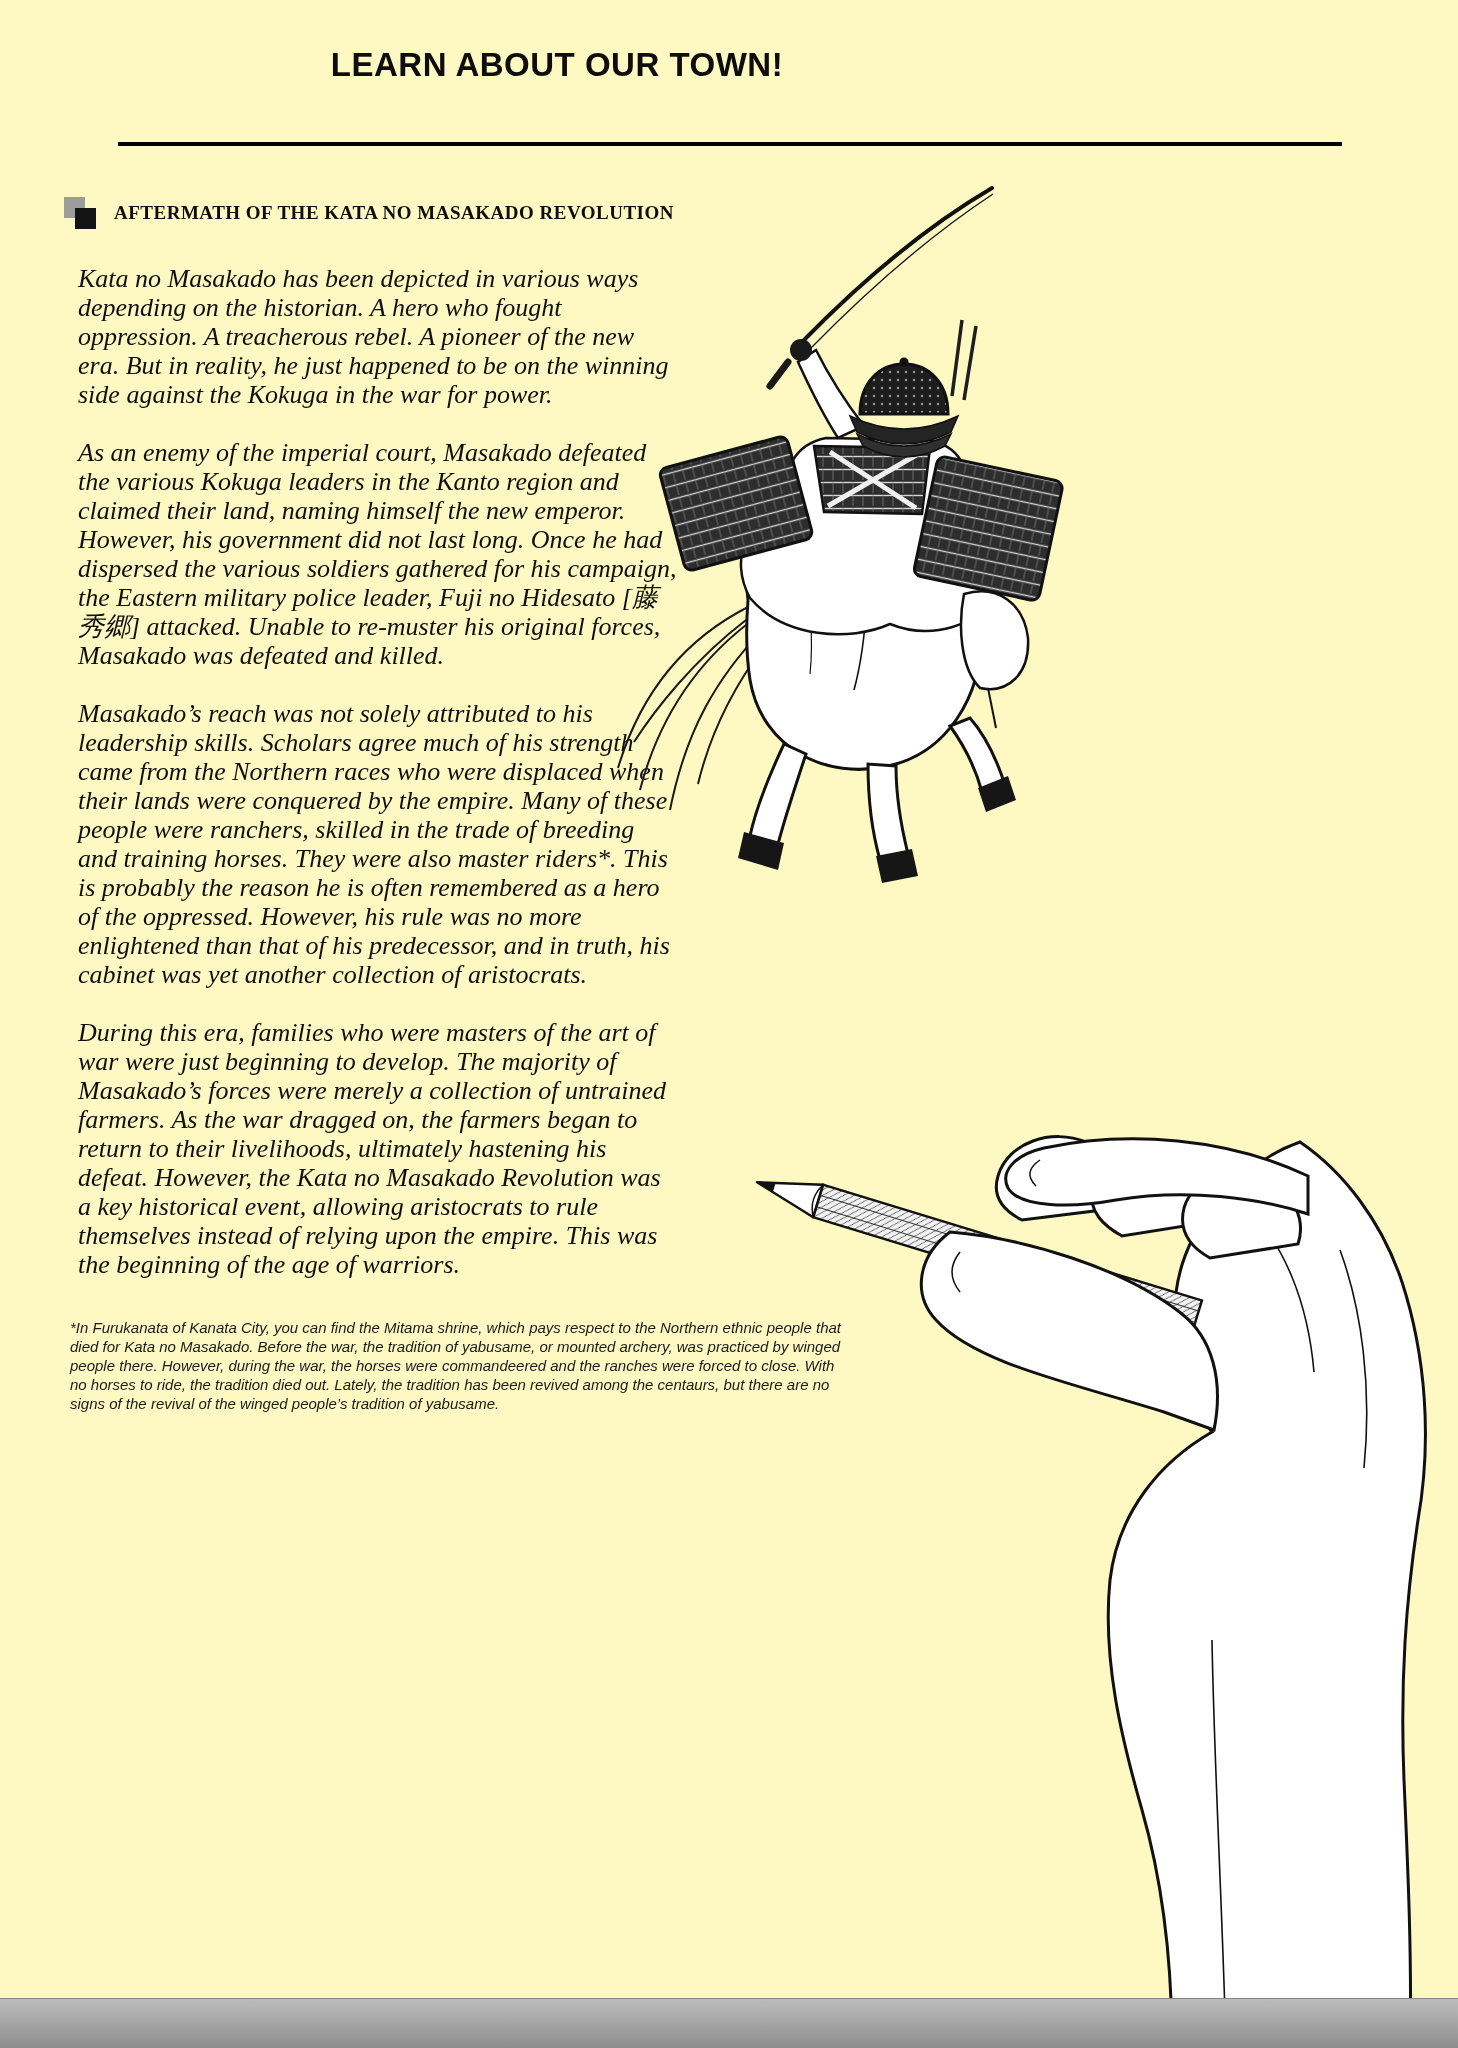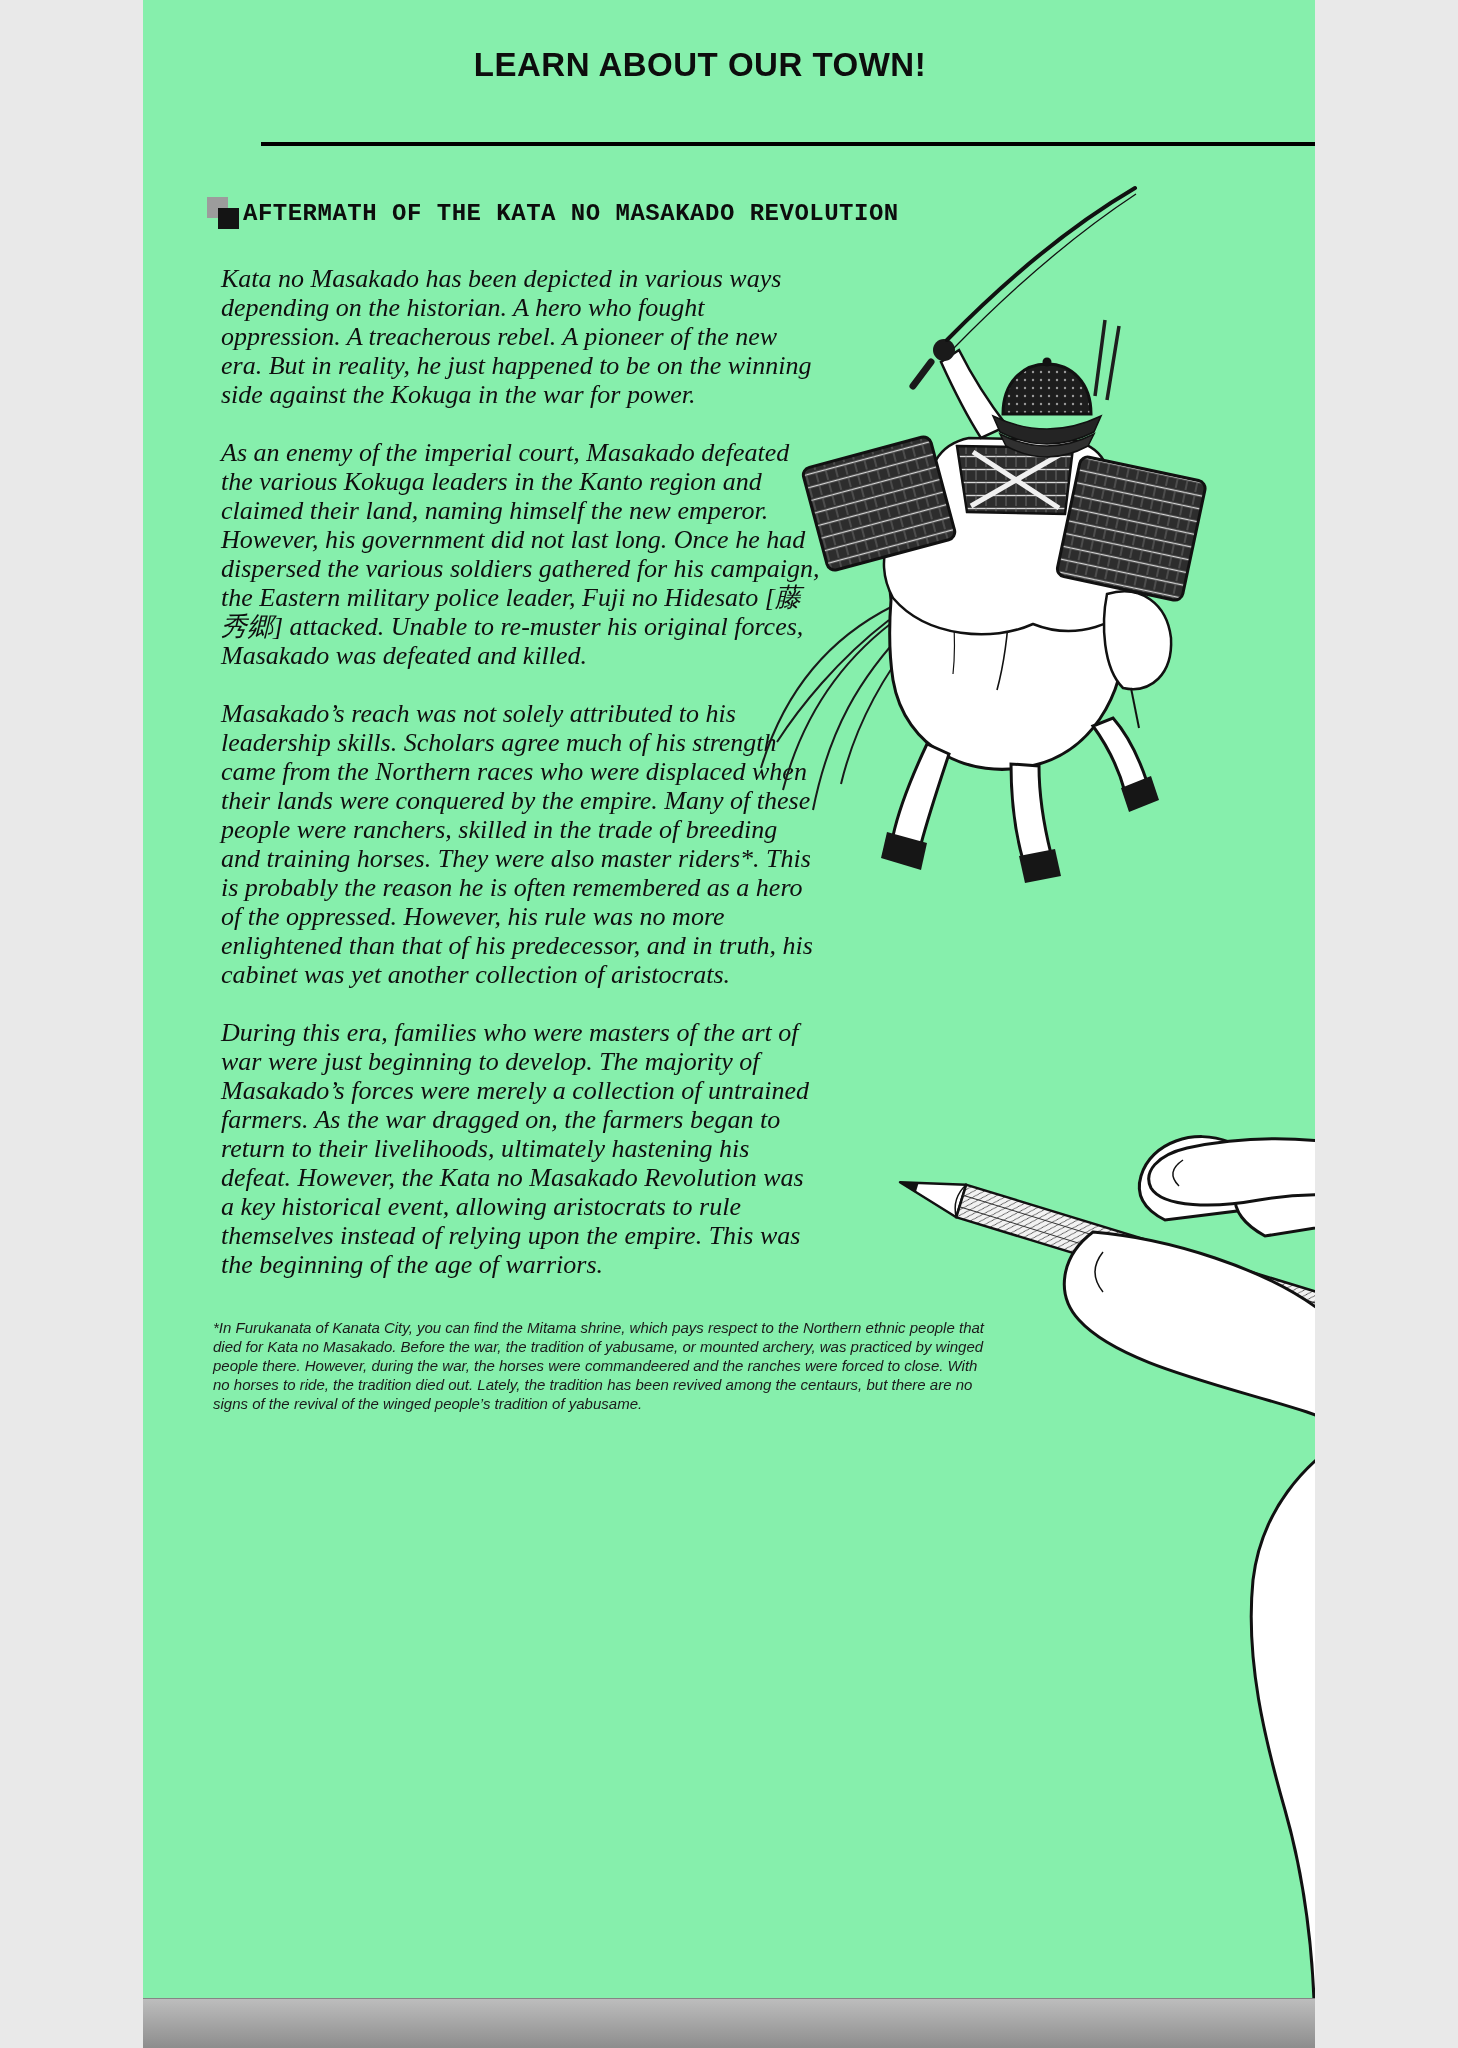--- a/index.html
+++ b/index.html
@@ -1,33 +1,33 @@
 <!DOCTYPE html>
 <html><head>
 <meta charset="utf-8">
 <style>
   * { margin:0; padding:0; box-sizing:border-box; }
   html, body { background:#e9e9e9; }
   .page {
-    position:relative; width:1172px; height:2048px; margin:0 auto;
-    background:#86efac; overflow:hidden; color:#111;
+    position:relative; width:1458px; height:2048px; margin:0 auto;
+    background:#fef9c3; overflow:hidden; color:#111;
     font-family:"Liberation Serif", serif;
   }
   .title-block {
     position:absolute; top:44px; left:0; width:1114px; text-align:center;
     font-family:"Liberation Sans", sans-serif; font-weight:bold;
     font-size:33px; line-height:41px; letter-spacing:0.5px; color:#0d0d0d;
   }
   .title-rule {
     position:absolute; top:142px; left:118px; width:1224px; height:4px; background:#000;
   }
   .section-heading {
-    position:absolute; top:194px; left:64px; display:flex; align-items:center; 
-    font-family:Liberation Mono, monospace; font-weight:bold;
-    font-size:24px; letter-spacing:0.5px; color:#0d0d0d;
+    position:absolute; top:194px; left:64px; display:flex; align-items:center; gap:14px;
+    font-family:Liberation Serif, serif; font-weight:bold;
+    font-size:19px; letter-spacing:0.5px; color:#0d0d0d;
   }
   .squares-icon { position:relative; width:36px; height:38px; display:inline-block; flex:0 0 36px; }
   .sq { position:absolute; width:21px; height:21px; }
   .sq1 { left:0; top:3px; background:#9c9c9c; }
   .sq2 { left:11px; top:14px; background:#141414; }
   .body-text {
     position:absolute; top:264px; left:78px; width:600px;
     font-size:26px; line-height:29px; color:#0f0f0f;font-style:italic;
   }
   .body-text p { margin-bottom:29px; }

